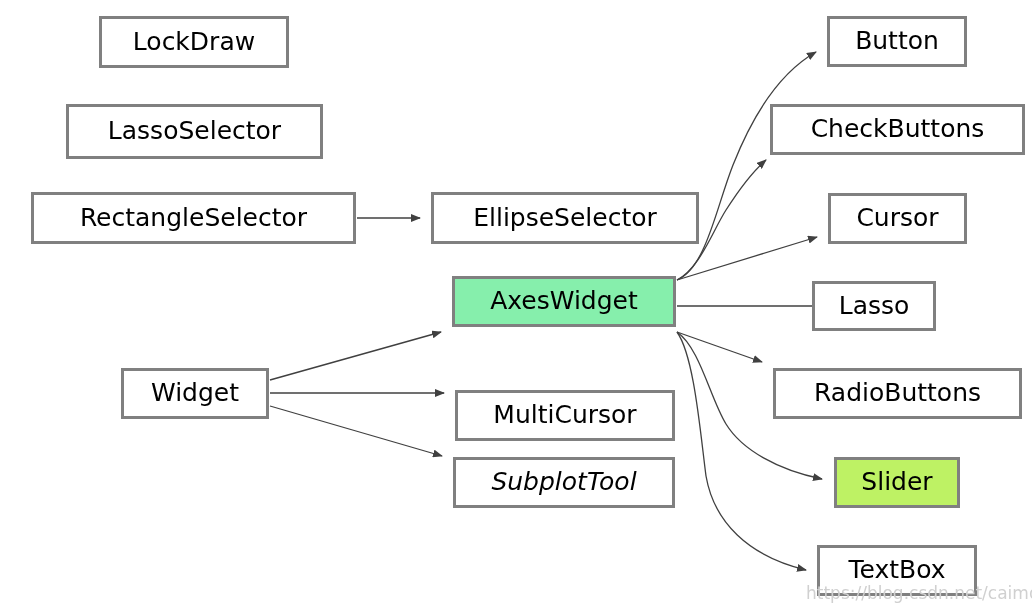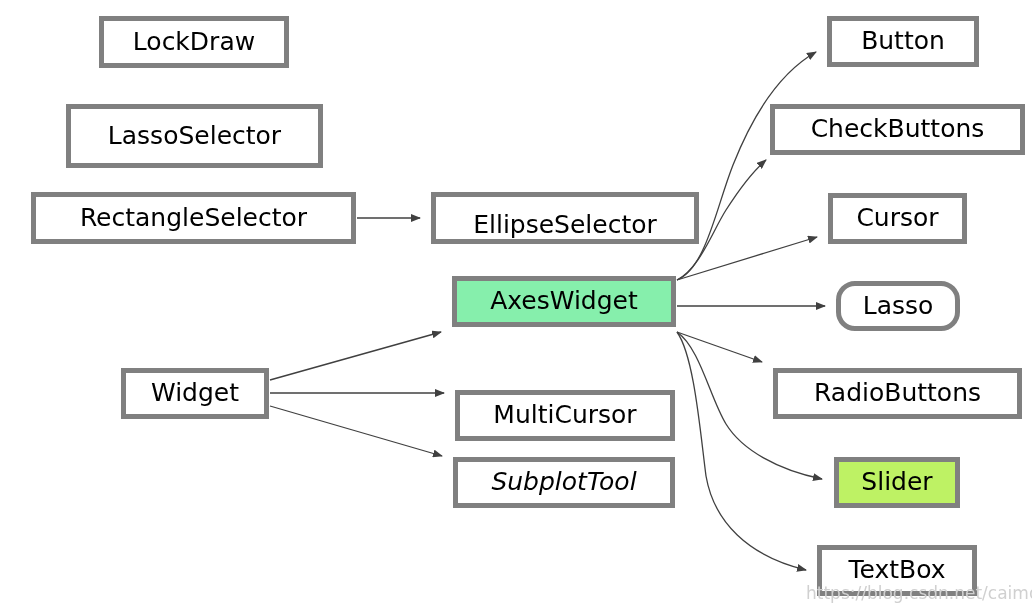--- a/index.html
+++ b/index.html
@@ -20,21 +20,21 @@
     left: 0;
     top: 0;
     width: 1032px;
     height: 609px;
     pointer-events: none;
   }
   .uml-node {
     position: absolute;
     box-sizing: border-box;
     background: #ffffff;
-    border: 5px solid #3b82f6;
+    border: 3px solid #3b82f6;
     display: flex;
     align-items: center;
     justify-content: center;
     color: #000000;
     font-size: 25px;
     line-height: 1;
     letter-spacing: 0px;
     white-space: nowrap;
     z-index: 2;
   }
@@ -76,51 +76,51 @@
         <path d="M 677,332 L 762,362" fill="none" stroke="#404040" stroke-width="1.3" marker-end="url(#arrowhead)"></path>
         <path d="M 677,332 C 700,348 710,398 726,424 C 742,450 778,470 822,479" fill="none" stroke="#404040" stroke-width="1.3" marker-end="url(#arrowhead)"></path>
         <path d="M 677,332 C 694,356 700,430 706,476 C 714,522 748,556 806,570" fill="none" stroke="#404040" stroke-width="1.3" marker-end="url(#arrowhead)"></path>
       </g>
   </svg>
 
   <div id="nodes-layer">
       <div class="uml-node" style="left: 99px; top: 16px; width: 190px; height: 52px; border-color: rgb(128, 128, 128); background: rgb(255, 255, 255);">
         <span class="node-label">LockDraw</span>
       </div>
-      <div class="uml-node" style="left: 66px; top: 104px; width: 257px; height: 64px; border-color: rgb(128, 128, 128); background: rgb(255, 255, 255);">
+      <div class="uml-node" style="left: 66px; top: 104px; width: 257px; height: 55px; border-color: rgb(128, 128, 128); background: rgb(255, 255, 255);">
         <span class="node-label">LassoSelector</span>
       </div>
       <div class="uml-node" style="left: 31px; top: 192px; width: 325px; height: 52px; border-color: rgb(128, 128, 128); background: rgb(255, 255, 255);">
         <span class="node-label">RectangleSelector</span>
       </div>
-      <div class="uml-node" style="left: 431px; top: 192px; width: 268px; height: 52px; border-color: rgb(128, 128, 128); background: rgb(255, 255, 255); align-items: flex-end;">
+      <div class="uml-node" style="left: 431px; top: 192px; width: 268px; height: 52px; border-color: rgb(128, 128, 128); background: rgb(255, 255, 255);">
         <span class="node-label">EllipseSelector</span>
       </div>
       <div class="uml-node" style="left: 452px; top: 276px; width: 224px; height: 51px; border-color: rgb(128, 128, 128); background: #86efac;">
         <span class="node-label">AxesWidget</span>
       </div>
       <div class="uml-node" style="left: 121px; top: 368px; width: 148px; height: 51px; border-color: rgb(128, 128, 128); background: rgb(255, 255, 255); align-items: center;">
         <span class="node-label">Widget</span>
       </div>
       <div class="uml-node" style="left: 455px; top: 368px; width: 220px; height: 51px; border-color: rgb(128, 128, 128); background: rgb(255, 255, 255); margin-top: 22px;">
         <span class="node-label">MultiCursor</span>
       </div>
       <div class="uml-node" style="left: 453px; top: 457px; width: 222px; height: 51px; border-color: rgb(128, 128, 128); background: rgb(255, 255, 255); font-style: italic;">
         <span class="node-label">SubplotTool</span>
       </div>
-      <div class="uml-node" style="left: 827px; top: 16px; width: 152px; height: 51px; border-color: rgb(128, 128, 128); background: rgb(255, 255, 255);">
+      <div class="uml-node" style="left: 827px; top: 16px; width: 140px; height: 51px; border-color: rgb(128, 128, 128); background: rgb(255, 255, 255);">
         <span class="node-label">Button</span>
       </div>
       <div class="uml-node" style="left: 770px; top: 104px; width: 255px; height: 51px; border-color: rgb(128, 128, 128); background: rgb(255, 255, 255);">
         <span class="node-label">CheckButtons</span>
       </div>
       <div class="uml-node" style="left: 828px; top: 193px; width: 139px; height: 51px; border-color: rgb(128, 128, 128); background: rgb(255, 255, 255); text-align: right;">
         <span class="node-label">Cursor</span>
       </div>
-      <div class="uml-node" style="left: 836px; top: 281px; width: 124px; height: 50px; border-color: rgb(128, 128, 128); background: rgb(255, 255, 255); border-radius: 19px;">
+      <div class="uml-node" style="left: 812px; top: 281px; width: 124px; height: 50px; border-color: rgb(128, 128, 128); background: rgb(255, 255, 255);">
         <span class="node-label">Lasso</span>
       </div>
       <div class="uml-node" style="left: 773px; top: 368px; width: 249px; height: 51px; border-color: rgb(128, 128, 128); background: rgb(255, 255, 255);">
         <span class="node-label">RadioButtons</span>
       </div>
       <div class="uml-node" style="left: 834px; top: 457px; width: 126px; height: 51px; border-color: rgb(128, 128, 128); background: #bef264;">
         <span class="node-label">Slider</span>
       </div>
       <div class="uml-node" style="left: 817px; top: 545px; width: 160px; height: 51px; border-color: rgb(128, 128, 128); background: rgb(255, 255, 255);">
         <span class="node-label">TextBox</span>

